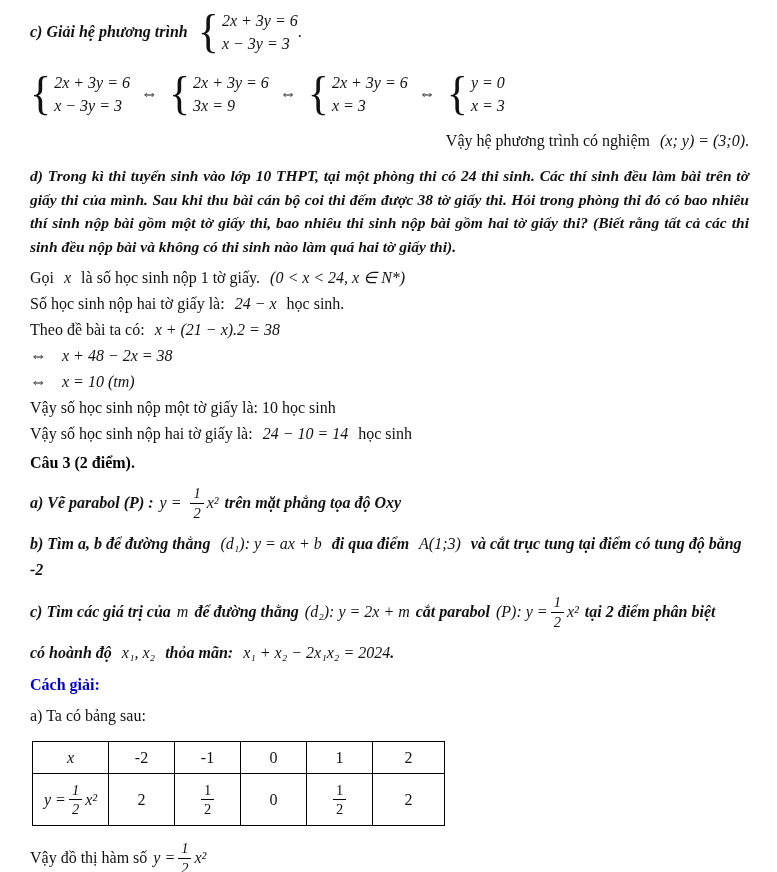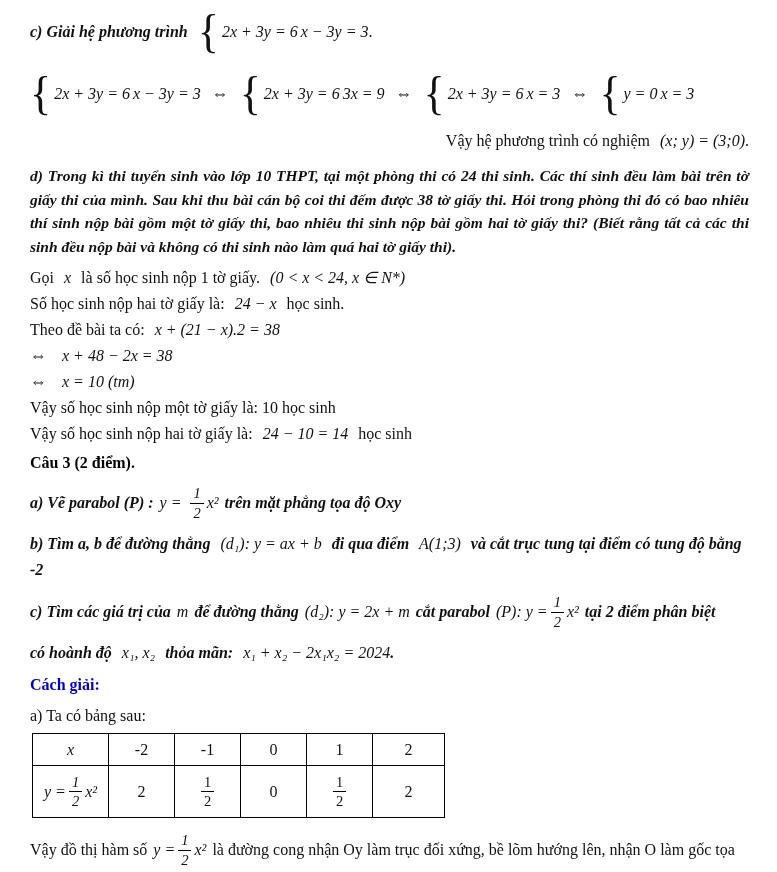--- a/index.html
+++ b/index.html
@@ -15,21 +15,21 @@
   .math { font-style:italic; }
   .upright { font-style:normal; }
   .pline { line-height:26px; white-space:nowrap; }
   .gapR { margin-right:6px; }
 
   
   .sysrow { display:flex; align-items:center; }
   .sys { display:inline-flex; align-items:center; }
   .brace { font-size:44px; font-weight:400; line-height:1; font-style:normal;
            transform:scaleY(1.06); margin-right:3px; }
-  .eqs { display:flex; flex-direction:row; gap:3px; }
+  .eqs { display:flex; flex-direction:column; gap:3px; }
   .eqs .math { line-height:20px; }
   .iff { font-style:normal; margin:0 11px; font-size:17px; }
 
   #line-c-head { height:52px; margin-bottom:8px; }
   #line-c-head .bold-ital { margin-right:10px; }
   #chain { height:56px; margin-bottom:6px; }
   #c-concl { line-height:26px; margin-bottom:10px;text-align:right; }
 
   #d-statement {
     font-weight:700; font-style:italic;
@@ -44,21 +44,21 @@
   .frac .den { padding-top:2px; font-size:14.5px; }
 
   .fracline { display:flex; align-items:center; }
   #cau3-head { color:#000000; font-weight:700; line-height:28px; margin-top:2px; }
   #cau3-a { height:52px; margin-bottom:2px; font-size:16px; }
   #cau3-b1, #cau3-b2 { line-height:26px; }
   #cau3-b2 { margin-bottom:2px; }
   #cau3-c1 { height:54px; }
   #cau3-c2 { line-height:28px; margin-bottom:4px; }
   #cachgiai-head { color:#0000CC; font-weight:700; line-height:28px; margin-bottom:4px; }
-  #table-intro { line-height:26px; margin-bottom:4px; }
+  #table-intro { line-height:26px; margin-bottom:12px; }
 
   table { border-collapse:collapse; margin-left:2px; }
   td { border:1.5px solid #000; text-align:center; vertical-align:middle; }
   tr.hdr td { height:32px; }
   tr.vals td { height:52px; }
   td.c0 { width:76px; } td.c1,td.c2,td.c3,td.c4 { width:66px; } td.c5 { width:72px; }
   .cellflex { display:flex; align-items:center; justify-content:center; }
 
   #concl1 { height:54px; margin-top:5px; }
 </style>
@@ -243,14 +243,13 @@
   </table>
 
 <div id="concl1" class="fracline">
   <span class="gapR">Vậy đồ thị hàm số</span>
   <span class="math">y =</span>
   <span class="frac">
     <span class="num">1</span>
     <span class="den">2</span>
   </span>
   <span class="math gapR">x²</span>
-  <span>là đường cong nhận Oy làm trục đối xứng, bề lõm hướng lên, nhận O làm gốc tọa</span>
 </div>
 
 </body></html>

